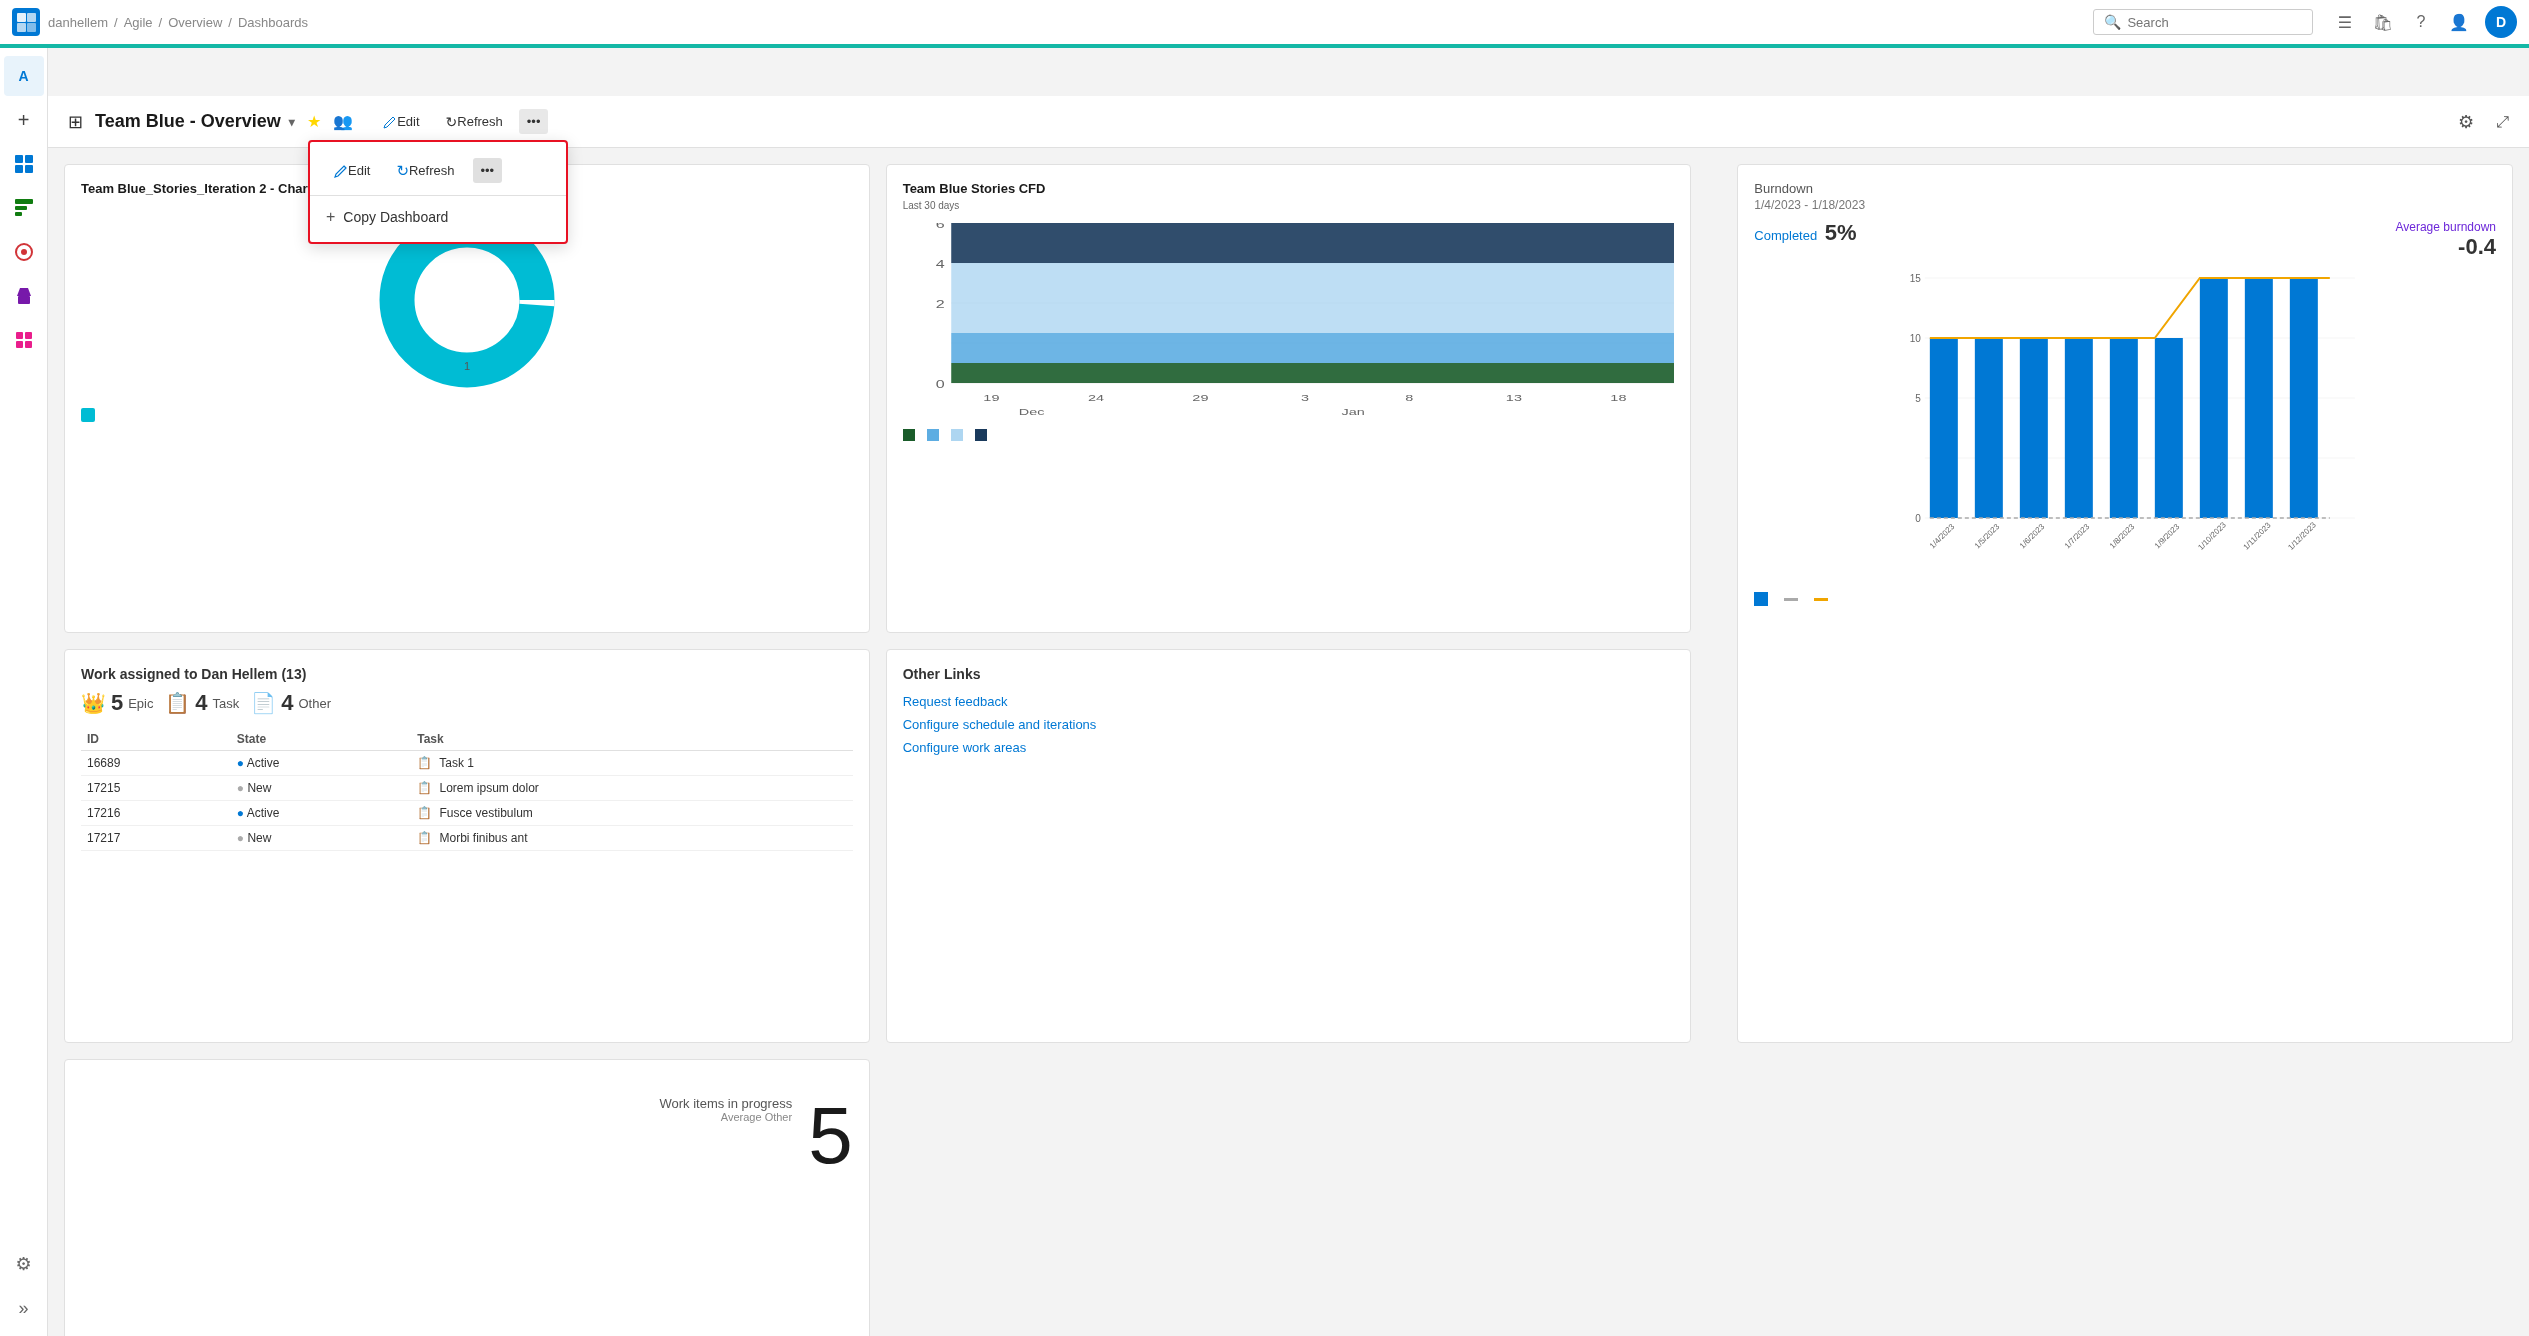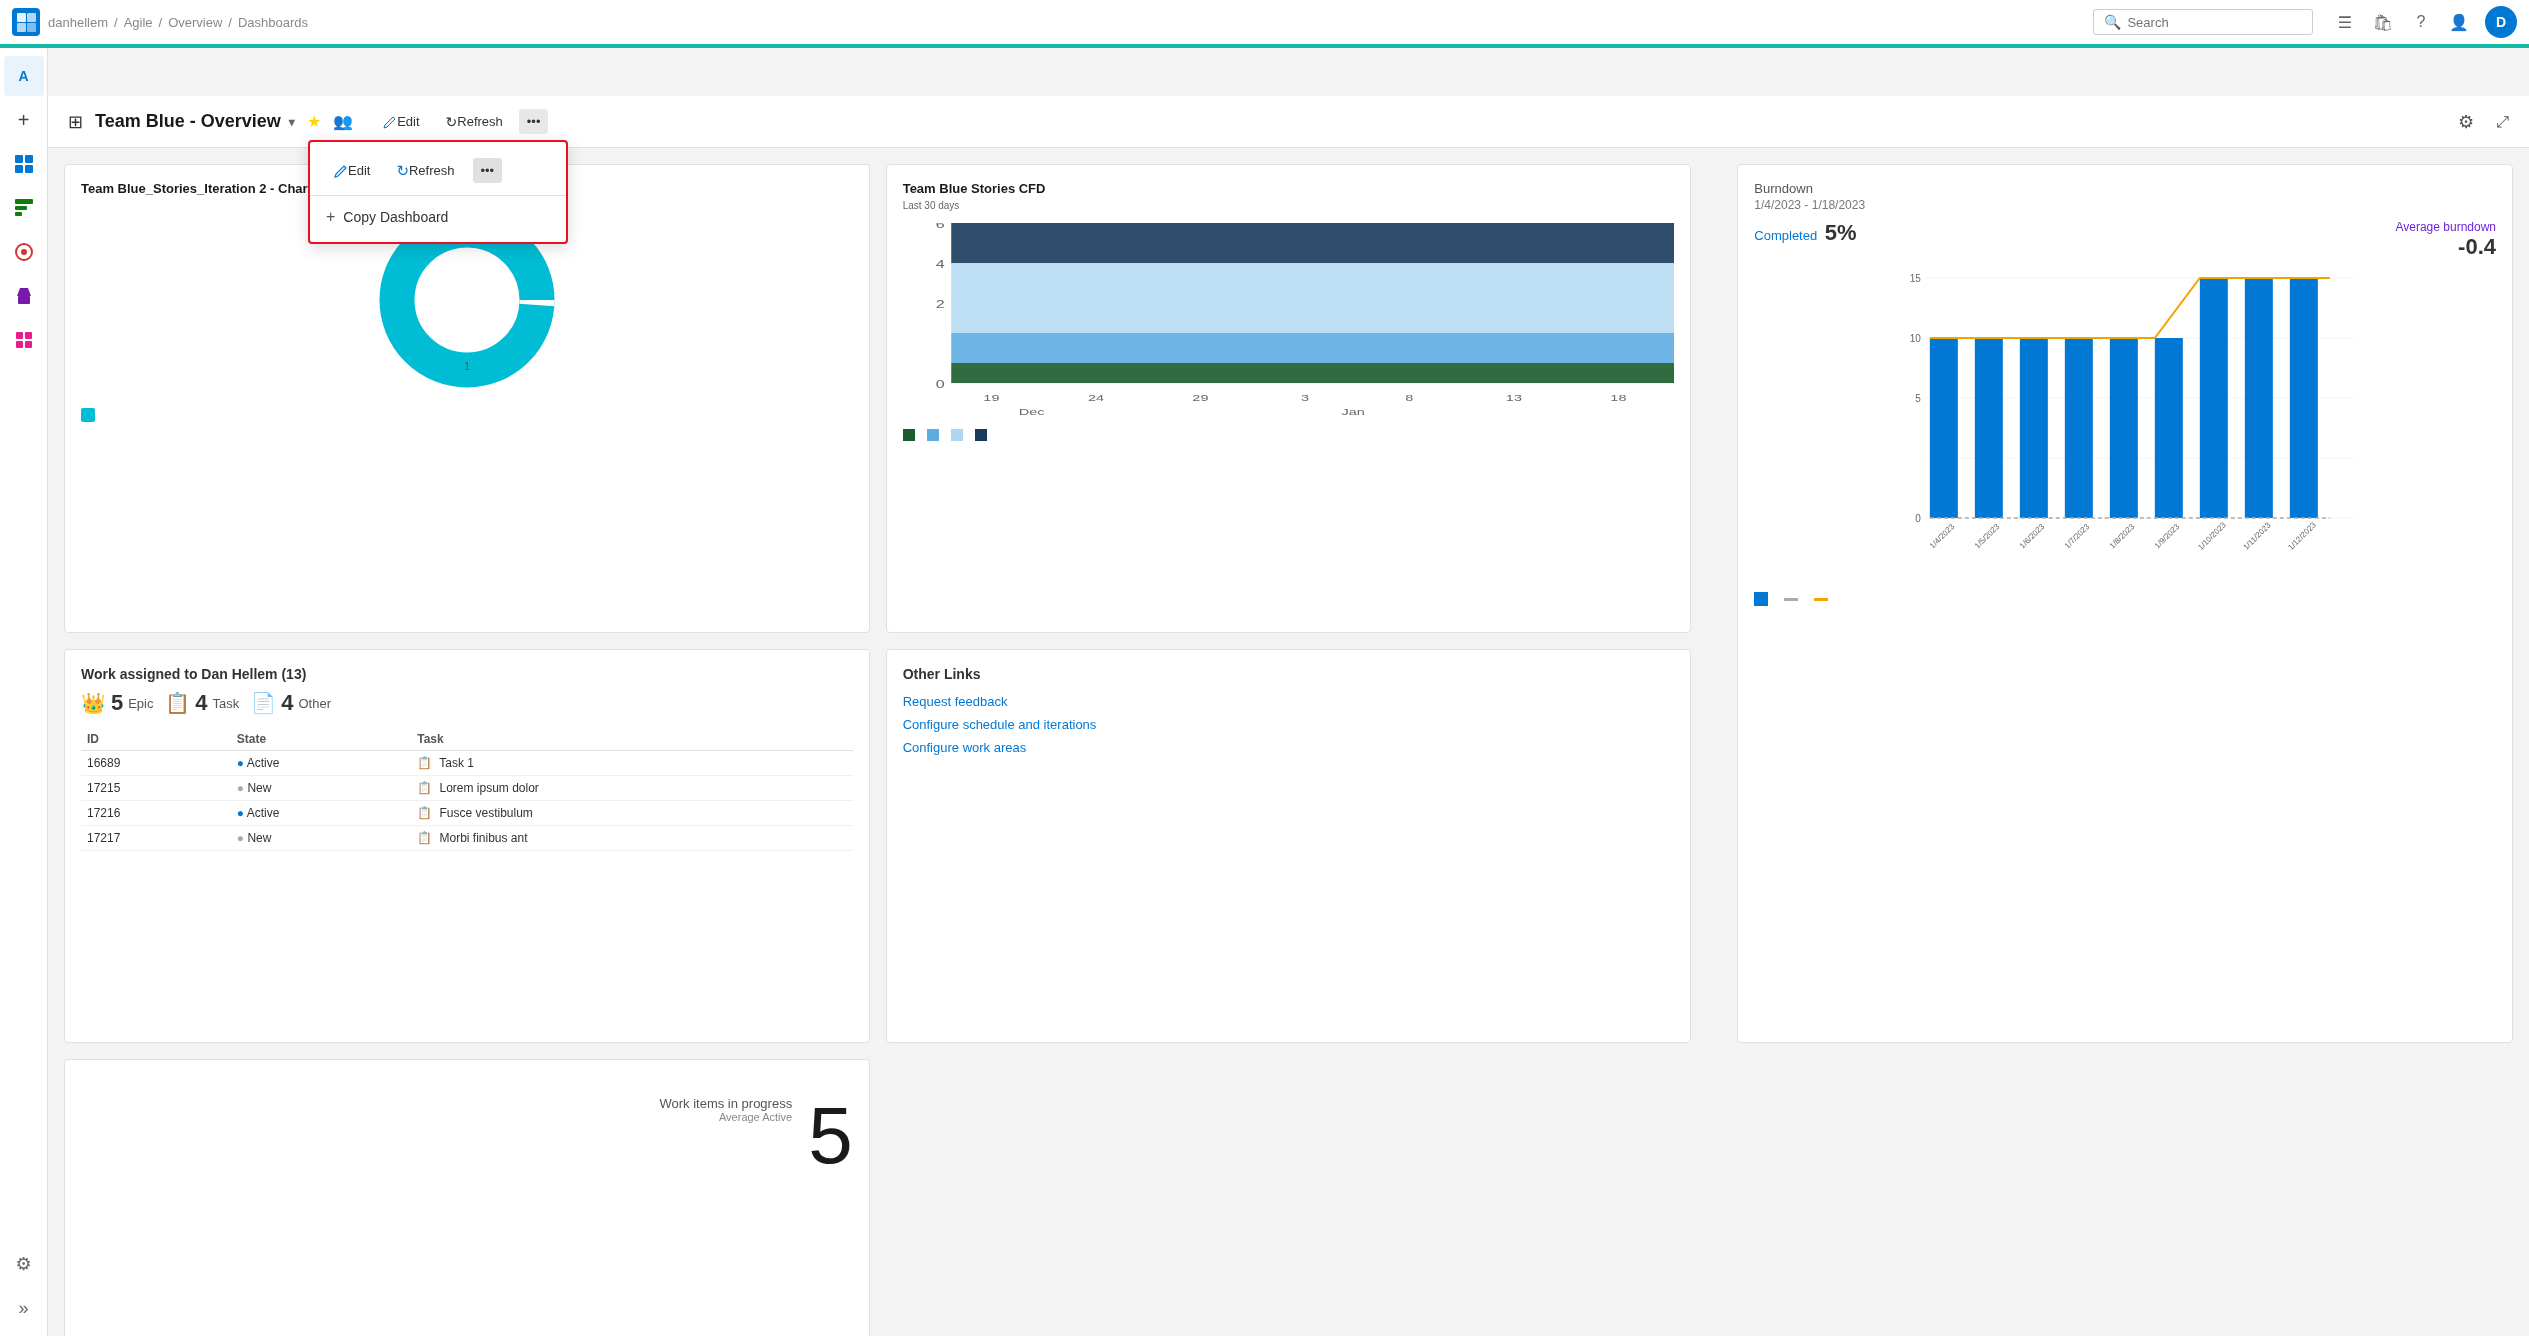--- a/index.html
+++ b/index.html
@@ -430,21 +430,21 @@
         <div class="cfd-legend-item">
           <div style="width:12px;height:12px;background:#1a3a5c;"></div>
         </div>
       </div>
     </div>
 
     <div class="widget">
       <div style="display:flex;align-items:flex-start;justify-content:flex-end;gap:16px;padding-top:20px;">
         <div style="text-align:right;">
           <div style="font-size:13px;color:#555;">Work items in progress</div>
-          <div style="font-size:11px;color:#888;">Average Active</div>
+          <div style="font-size:11px;color:#888;">Average Other</div>
         </div>
         <div style="font-size:80px;font-weight:300;line-height:1;color:#1a1a1a;">5</div>
       </div>
     </div>
 
     <div class="widget" style="grid-column: 1; grid-row: 2;">
       <div class="work-assigned-header">Work assigned to Dan Hellem (13)</div>
       <div class="work-counts">
         <div class="count-item">
           <span style="font-size:20px;">👑</span>

